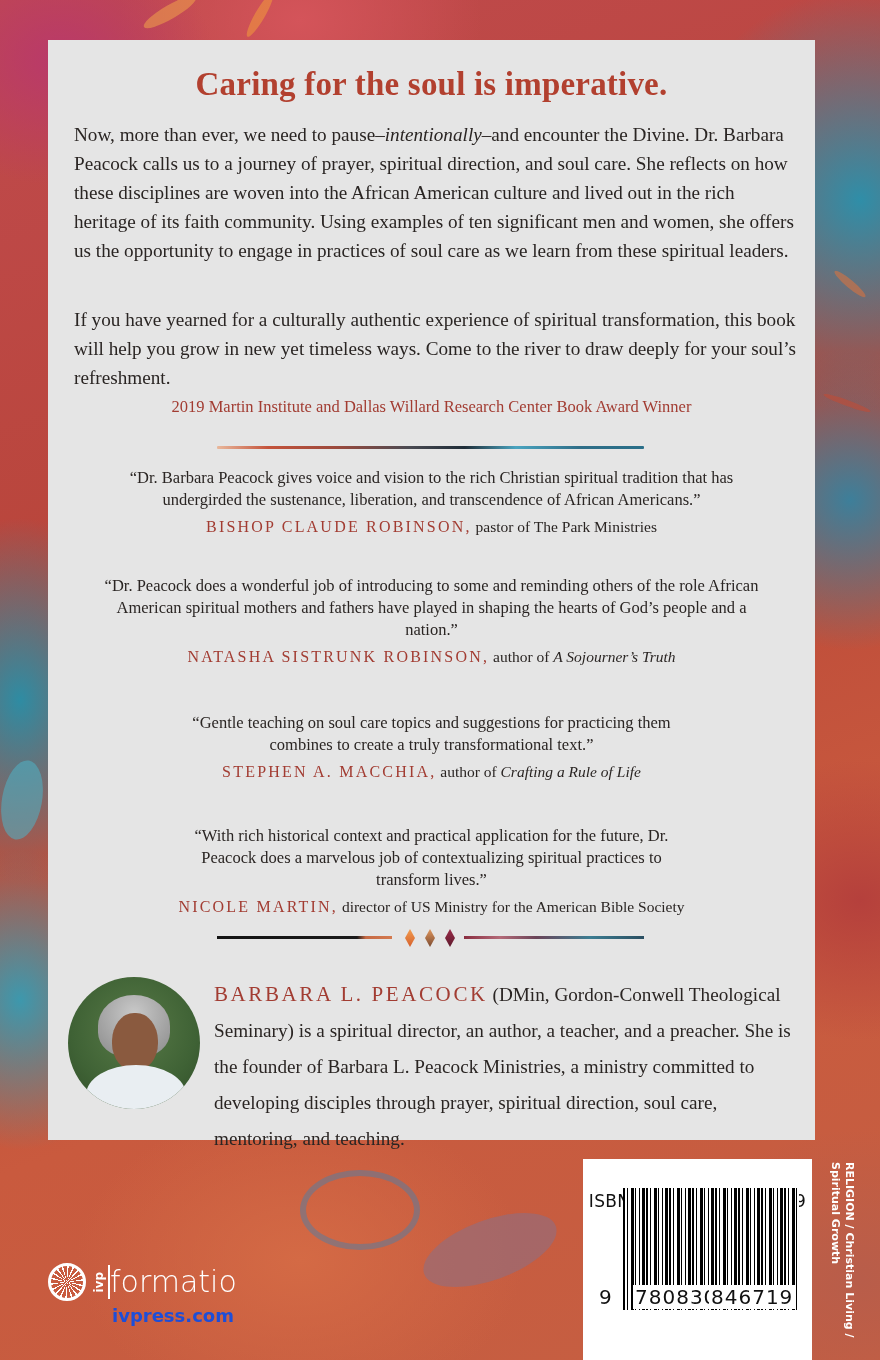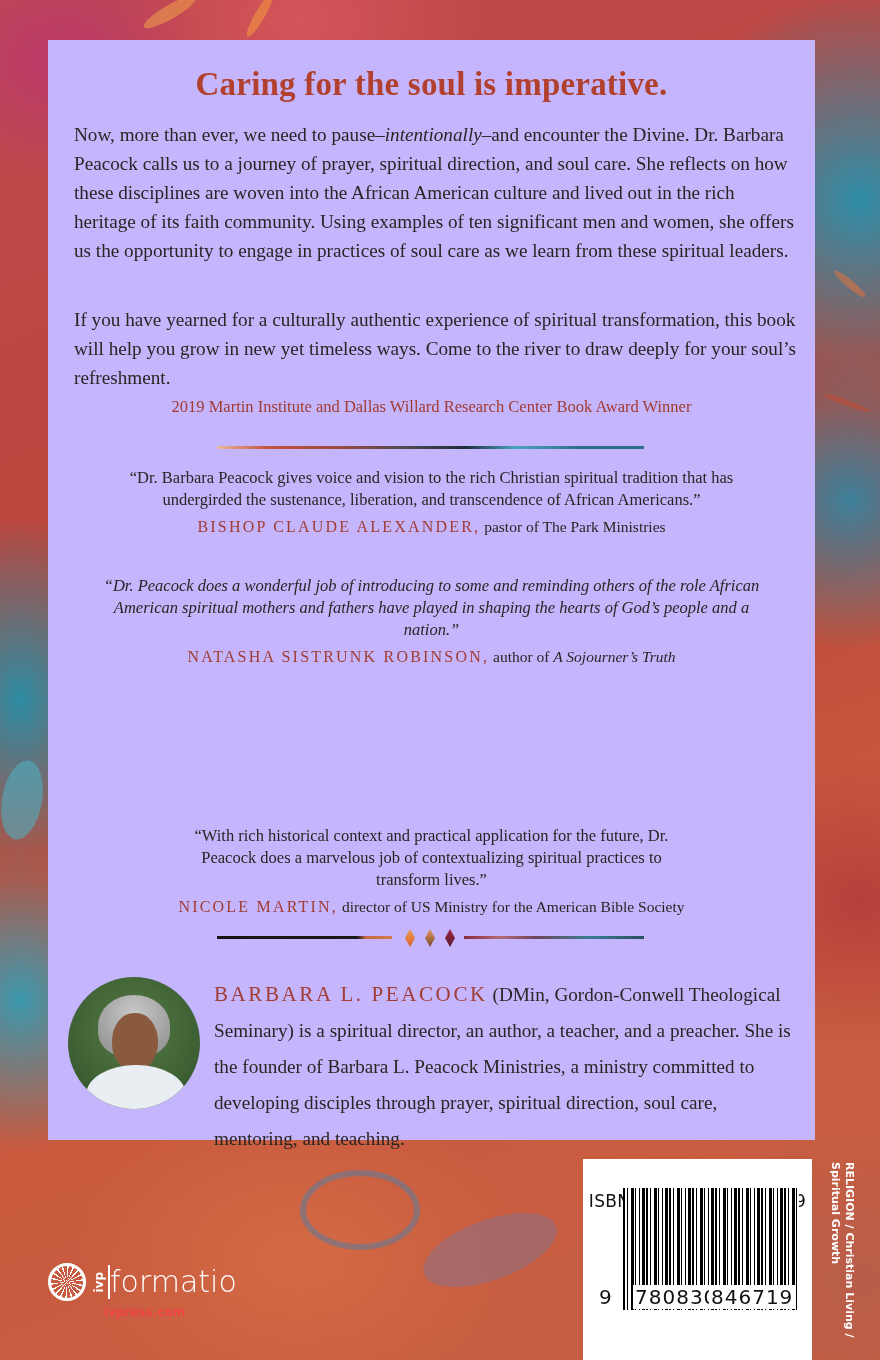--- a/index.html
+++ b/index.html
@@ -16,21 +16,21 @@
       radial-gradient(ellipse 160px 200px at 20px 1000px, #3d98ad 0%, transparent 75%),
       radial-gradient(ellipse 240px 200px at 860px 900px, #b5403c 0%, transparent 70%),
       radial-gradient(ellipse 320px 220px at 300px 1260px, #d46a45 0%, transparent 70%),
       radial-gradient(ellipse 260px 200px at 860px 1280px, #b85d4a 0%, transparent 75%),
       linear-gradient(160deg, #c04a4e 0%, #b84538 40%, #c95a3e 70%, #c55f42 100%);
   }
   .streak { position: absolute; border-radius: 50%; opacity: 0.55; }
 
   .panel {
     position: absolute; left: 48px; top: 40px; width: 767px; height: 1100px;
-    background: #c4b5fd;
+    background: #e5e5e5;
   }
   .headline {
     position: absolute; top: 26px; left: 0; width: 100%;
     text-align: center; color: #b2402f;
     font-size: 33px; font-weight: bold; letter-spacing: 0.2px;
   }
   .body-text {
     position: absolute; left: 26px; width: 725px;
     font-size: 19.2px; line-height: 29px; color: #2a2523;
   }
@@ -146,22 +146,22 @@
   .ivp {
     font-family: "DejaVu Sans", "Liberation Sans", sans-serif;
     font-size: 12px; font-weight: bold; writing-mode: vertical-rl; transform: rotate(180deg);
     margin-left: 6px; margin-right: 2px;
   }
   .brand {
     font-family: "DejaVu Sans", "Liberation Sans", sans-serif; font-size: 30px; font-weight: 300;
     border-left: 2px solid #fff; line-height: 34px;
   }
   .website {
-    position: absolute; left: 104px; top: 1305px; color: #ef4444;
-    font-family: "DejaVu Sans", "Liberation Sans", sans-serif; font-size: 12px; font-weight: bold;
+    position: absolute; left: 112px; top: 1305px; color: #1d4ed8;
+    font-family: "DejaVu Sans", "Liberation Sans", sans-serif; font-size: 18px; font-weight: bold;
   }
 </style>
 </head>
 <body>
 
 <div class="streak" style="left:140px;top:5px;width:60px;height:14px;background:#f0a24a;transform:rotate(-30deg);"></div>
 <div class="streak" style="left:235px;top:10px;width:50px;height:10px;background:#f29a3c;transform:rotate(-60deg);"></div>
 <div class="streak" style="left:830px;top:280px;width:40px;height:8px;background:#e2733a;transform:rotate(40deg);"></div>
 <div class="streak" style="left:822px;top:400px;width:50px;height:6px;background:#c44a33;transform:rotate(20deg);"></div>
 <div class="streak" style="left:2px;top:760px;width:40px;height:80px;background:#4fb3c7;transform:rotate(10deg);"></div>
@@ -177,34 +177,42 @@
 
   <p class="body-text p2">If you have yearned for a culturally authentic experience of spiritual transformation, this book will help you grow in new yet timeless ways. Come to the river to draw deeply for your soul’s refreshment.</p>
 
   <div class="award">2019 Martin Institute and Dallas Willard Research Center Book Award Winner</div>
 
   <div class="divider div1"></div>
 
   <div class="quote-block q1">
     <div class="quote" style="padding:0 68px;">“Dr. Barbara Peacock gives voice and vision to the rich Christian spiritual tradition that has undergirded the sustenance, liberation, and transcendence of African Americans.”</div>
     <div class="attrib">
-      <span class="name">BISHOP CLAUDE ALEXANDER,</span>
+      <span class="name">BISHOP CLAUDE ROBINSON,</span>
       <span>pastor of The Park Ministries</span>
     </div>
   </div>
 
   <div class="quote-block q2">
-    <div class="quote" style="padding:0 46px;font-style:italic;">“Dr. Peacock does a wonderful job of introducing to some and reminding others of the role African American spiritual mothers and fathers have played in shaping the hearts of God’s people and a nation.”</div>
+    <div class="quote" style="padding:0 46px;">“Dr. Peacock does a wonderful job of introducing to some and reminding others of the role African American spiritual mothers and fathers have played in shaping the hearts of God’s people and a nation.”</div>
     <div class="attrib">
       <span class="name">NATASHA SISTRUNK ROBINSON,</span>
       <span>author of</span>
       <i>A Sojourner’s Truth</i>
     </div>
   </div>
 
+  <div class="quote-block q3">
+    <div class="quote" style="padding:0 130px;">“Gentle teaching on soul care topics and suggestions for practicing them combines to create a truly transformational text.”</div>
+    <div class="attrib">
+      <span class="name">STEPHEN A. MACCHIA,</span>
+      <span>author of</span>
+      <i>Crafting a Rule of Life</i>
+    </div>
+  </div>
 
   <div class="quote-block q4">
     <div class="quote" style="padding:0 140px;">“With rich historical context and practical application for the future, Dr. Peacock does a marvelous job of contextualizing spiritual practices to transform lives.”</div>
     <div class="attrib">
       <span class="name">NICOLE MARTIN,</span>
       <span>director of US Ministry for the American Bible Society</span>
     </div>
   </div>
 
   <div class="ornament">

